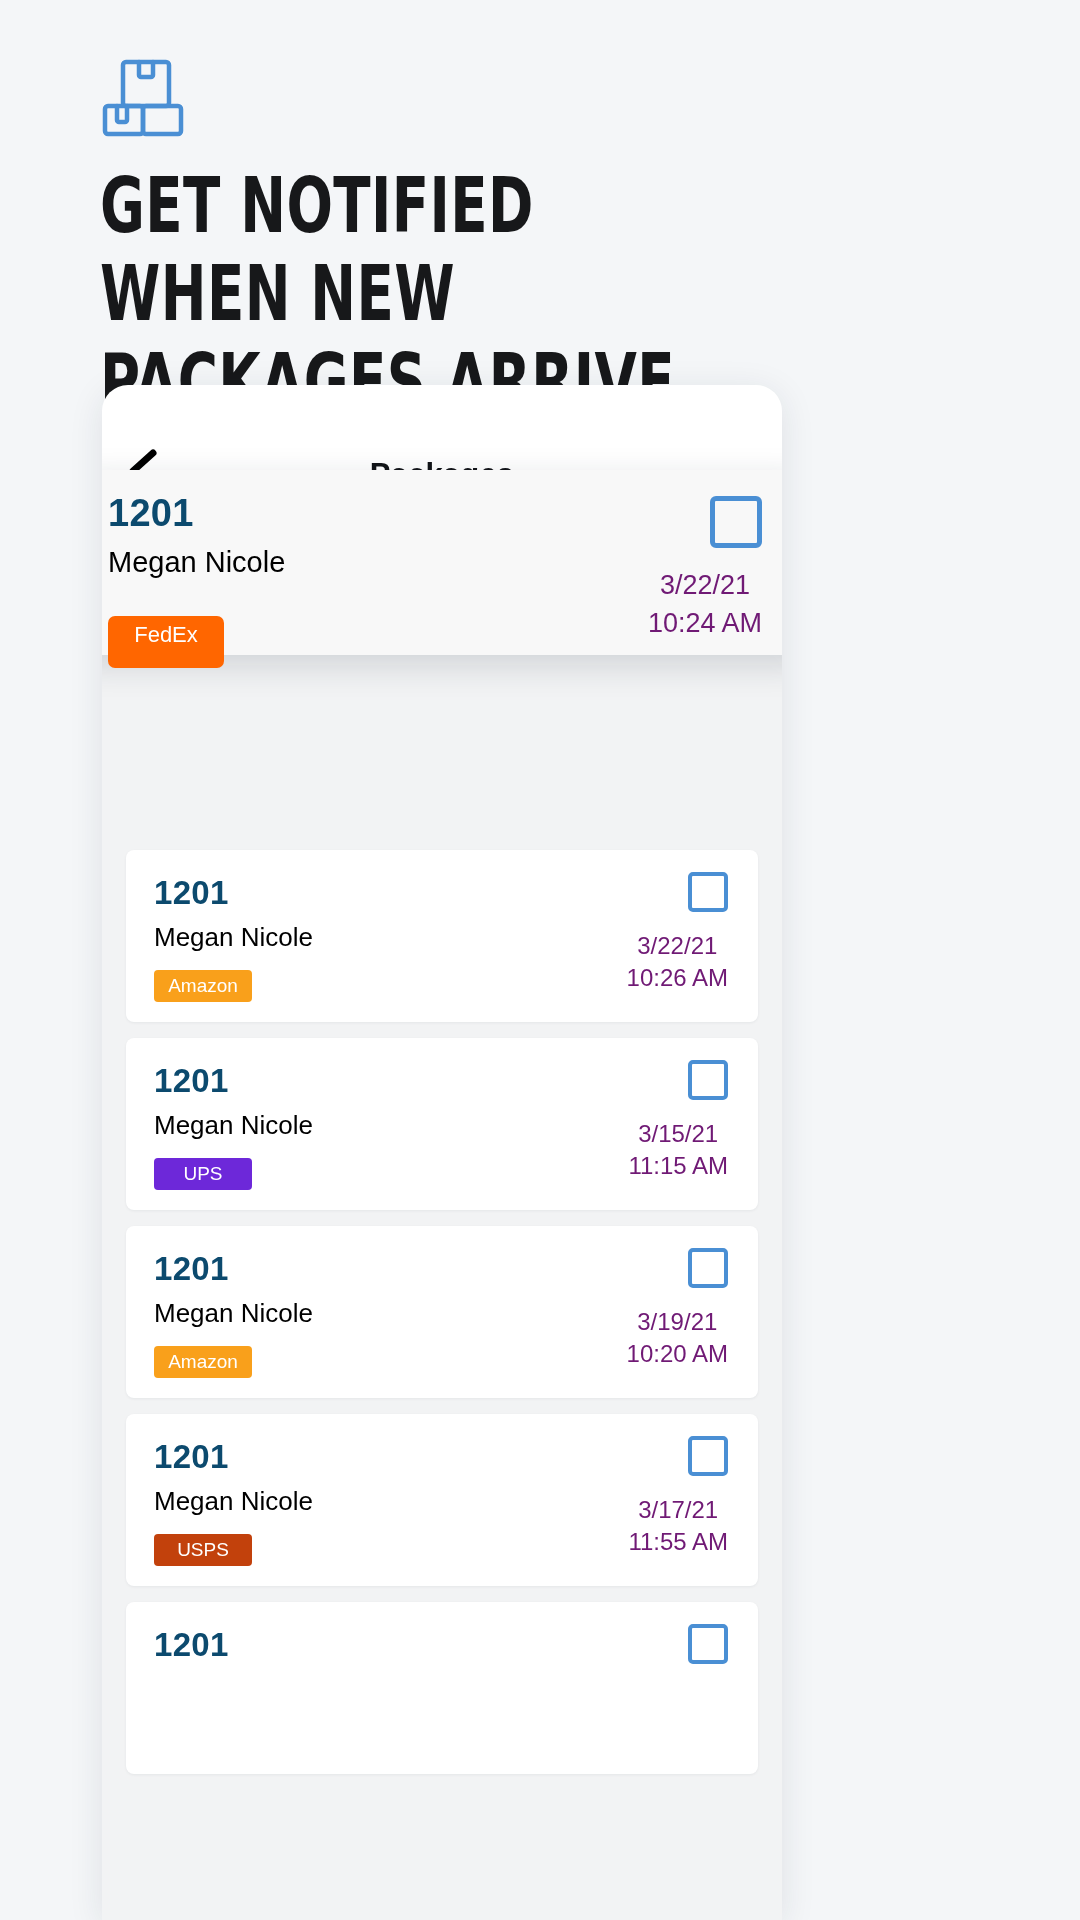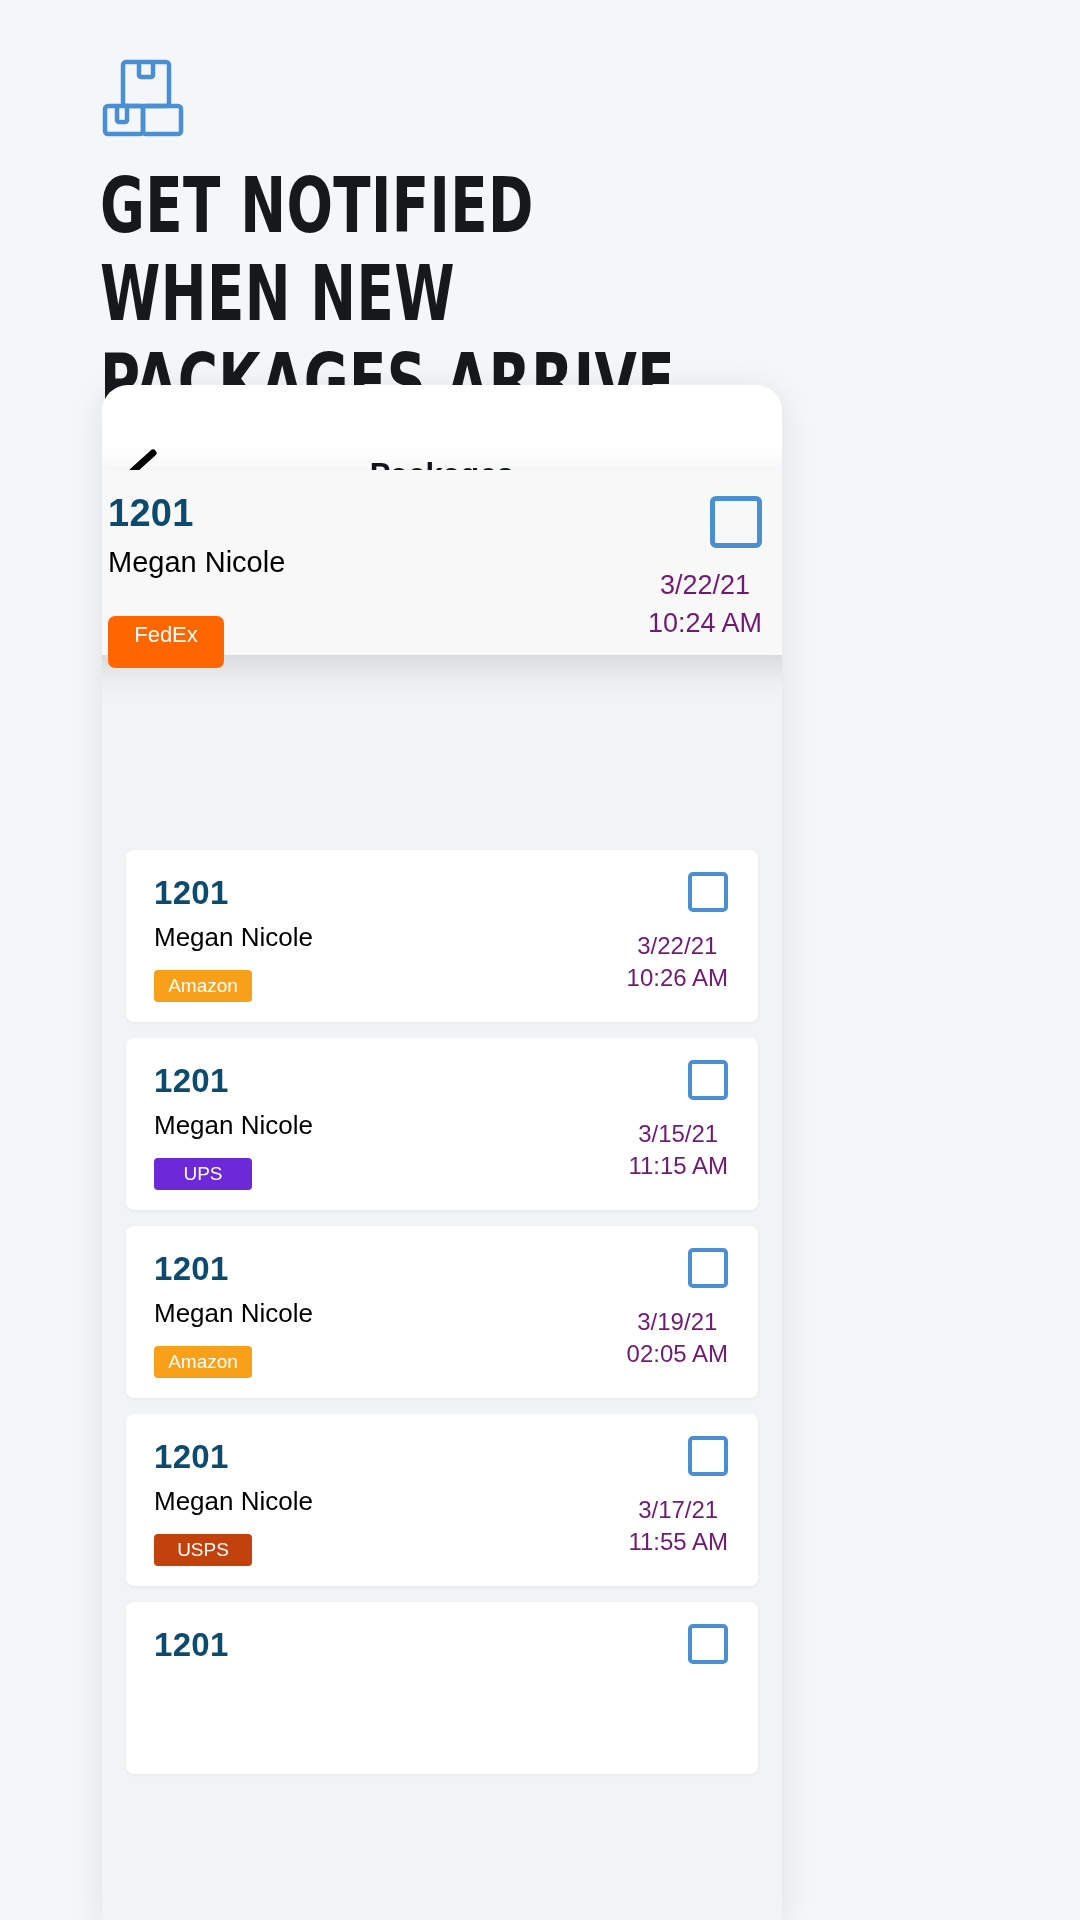--- a/index.html
+++ b/index.html
@@ -191,21 +191,21 @@
         </div>
       </div>
 
       <div class="pkg-card">
         <div class="pkg-unit">1201</div>
         <div class="pkg-name">Megan Nicole</div>
         <div class="badge" style="background: rgb(249, 160, 27);">Amazon</div>
         <div class="pkg-check"></div>
         <div class="pkg-date">
           <div>3/19/21</div>
-          <div>02:05 AM</div>
+          <div>10:20 AM</div>
         </div>
       </div>
 
       <div class="pkg-card">
         <div class="pkg-unit">1201</div>
         <div class="pkg-name">Megan Nicole</div>
         <div class="badge" style="background: #c2410c;">USPS</div>
         <div class="pkg-check"></div>
         <div class="pkg-date">
           <div>3/17/21</div>

